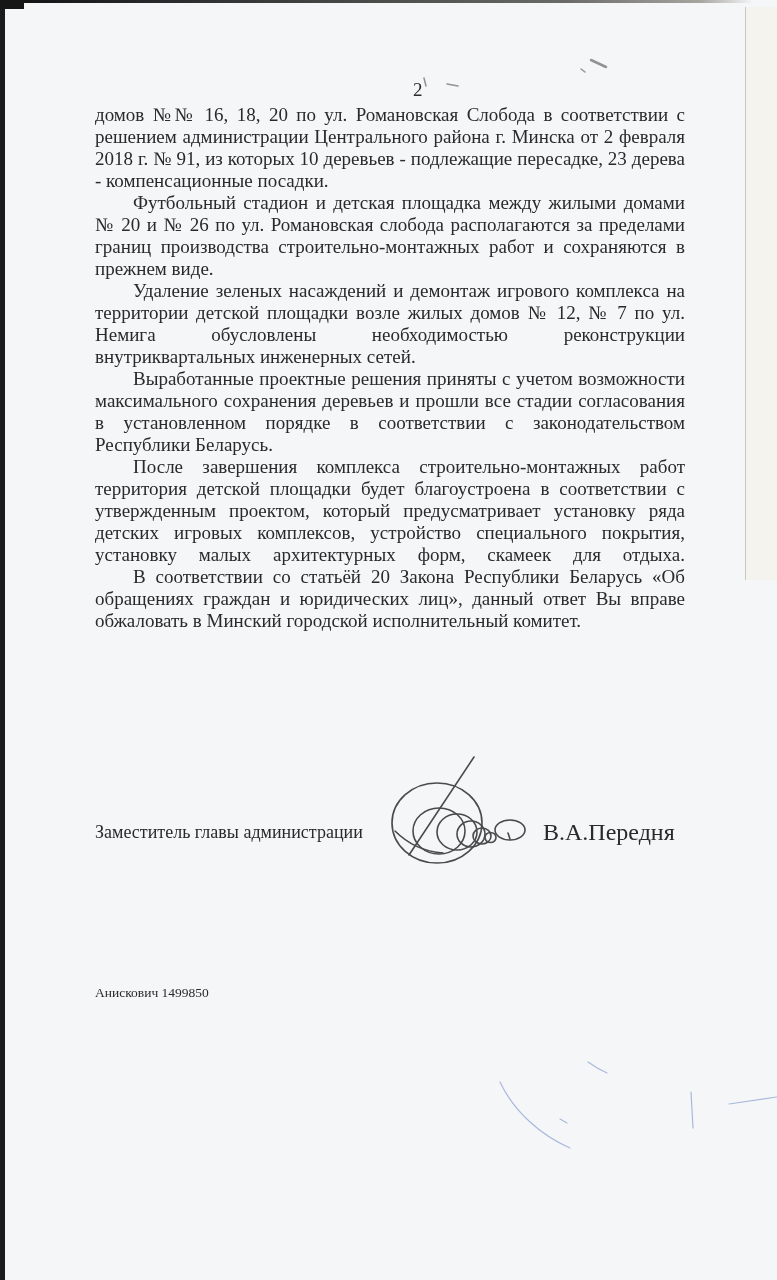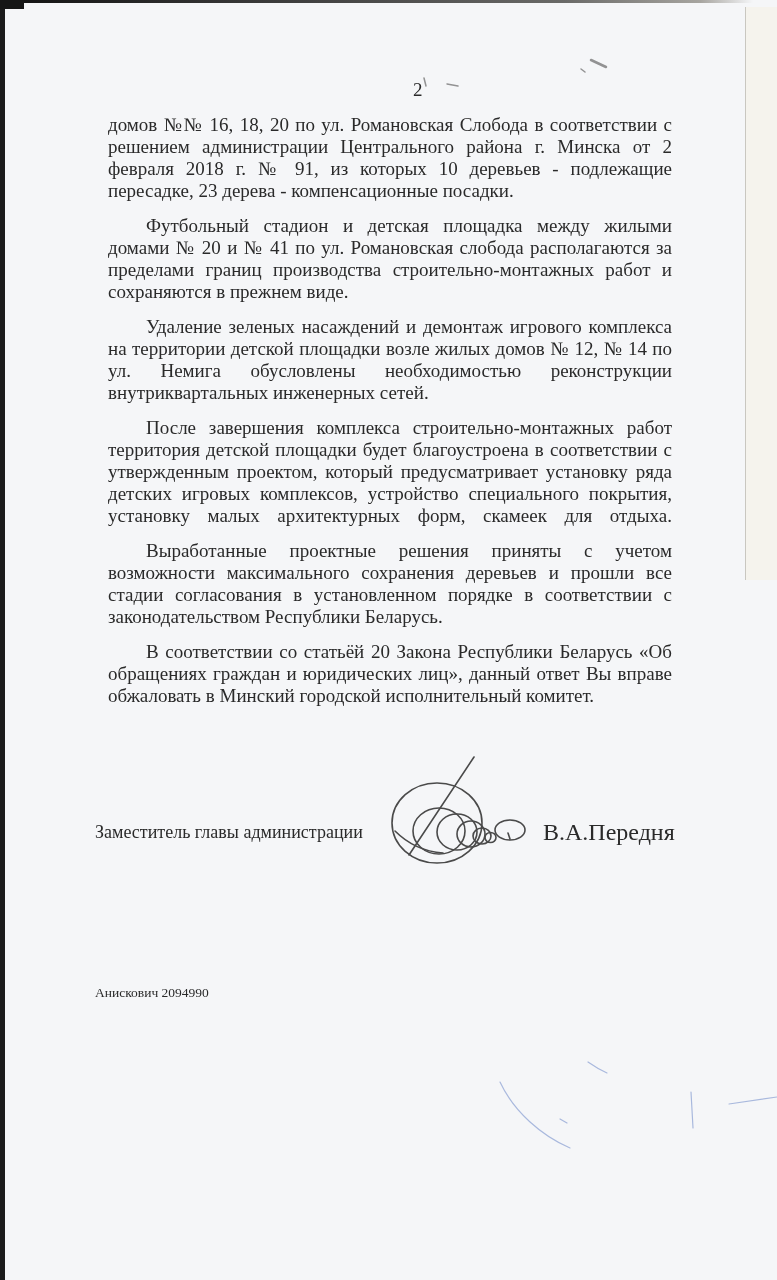--- a/index.html
+++ b/index.html
@@ -34,21 +34,21 @@
     border-left:1px solid #c9c7c0;
   }
   .content{
     position:absolute;left:95px;top:79px;width:590px;
     font-size:19px;line-height:22px;
   }
   .page-num{
     padding-left:318px;margin:0 0 3px 0;font-size:19px;
   }
   .para{
-    margin:13px;text-align:justify;text-indent:38px;
+    margin:0;text-align:justify;text-indent:38px;
   }
   .para.no-indent{text-indent:0;}
   .para.justify-last{text-align-last:justify;}
   .sig-label{
     position:absolute;left:95px;top:821px;font-size:18px;line-height:22px;
   }
   .sig-name{
     position:absolute;left:543px;top:821px;font-size:24px;line-height:22px;
   }
   .sig-svg{
@@ -66,24 +66,24 @@
 
 <div class="scan-strip-left"></div>
 <div class="scan-strip-top"></div>
 <div class="scan-corner"></div>
 <div class="page-edge-right"></div>
 
 <div class="content">
   <div class="page-num">2</div>
   <div>
       <p class="para no-indent">домов №№ 16, 18, 20 по ул. Романовская Слобода в соответствии с решением администрации Центрального района г. Минска от 2 февраля 2018 г. № 91, из которых 10 деревьев - подлежащие пересадке, 23 дерева - компенсационные посадки.</p>
-      <p class="para">Футбольный стадион и детская площадка между жилыми домами № 20 и № 41 по ул. Романовская слобода располагаются за пределами границ производства строительно-монтажных работ и сохраняются в прежнем виде.</p>
-      <p class="para">Удаление зеленых насаждений и демонтаж игрового комплекса на территории детской площадки возле жилых домов № 12, № 14 по ул. Немига обусловлены необходимостью реконструкции внутриквартальных инженерных сетей.</p>
+      <p class="para">Футбольный стадион и детская площадка между жилыми домами № 20 и № 26 по ул. Романовская слобода располагаются за пределами границ производства строительно-монтажных работ и сохраняются в прежнем виде.</p>
+      <p class="para">Удаление зеленых насаждений и демонтаж игрового комплекса на территории детской площадки возле жилых домов № 12, № 7 по ул. Немига обусловлены необходимостью реконструкции внутриквартальных инженерных сетей.</p>
+      <p class="para">Выработанные проектные решения приняты с учетом возможности максимального сохранения деревьев и прошли все стадии согласования в установленном порядке в соответствии с законодательством Республики Беларусь.</p>
       <p class="para justify-last">После завершения комплекса строительно-монтажных работ территория детской площадки будет благоустроена в соответствии с утвержденным проектом, который предусматривает установку ряда детских игровых комплексов, устройство специального покрытия, установку малых архитектурных форм, скамеек для отдыха.</p>
-      <p class="para">Выработанные проектные решения приняты с учетом возможности максимального сохранения деревьев и прошли все стадии согласования в установленном порядке в соответствии с законодательством Республики Беларусь.</p>
       <p class="para">В соответствии со статьёй 20 Закона Республики Беларусь «Об обращениях граждан и юридических лиц», данный ответ Вы вправе обжаловать в Минский городской исполнительный комитет.</p>
     </div>
 </div>
 
 <div class="sig-label">Заместитель главы администрации</div>
 <svg class="sig-svg" viewBox="0 0 150 125" fill="none">
   <g stroke="#4a4a4a" stroke-width="1.6" fill="none" stroke-linecap="round">
     <ellipse cx="52" cy="78" rx="45" ry="40"></ellipse>
     <ellipse cx="54" cy="86" rx="26" ry="23"></ellipse>
     <ellipse cx="72" cy="87" rx="20" ry="18"></ellipse>
@@ -91,21 +91,21 @@
     <ellipse cx="97" cy="91" rx="9" ry="8"></ellipse>
     <ellipse cx="105.5" cy="92.5" rx="5.5" ry="5"></ellipse>
     <ellipse cx="125" cy="85" rx="15" ry="10"></ellipse>
     <path d="M 123 88 l 2 6"></path>
     <path d="M 24 110 L 89 12"></path>
     <path d="M 10 86 Q 30 106 58 108"></path>
   </g>
 </svg>
 <div class="sig-name">В.А.Передня</div>
 
-<div class="footer-ref">Анискович 2094990</div>
+<div class="footer-ref">Анискович 1499850</div>
 
 <svg class="marks-overlay" viewBox="0 0 777 1280" fill="none">
   <g stroke="#7a7a7a" stroke-width="1.5" opacity="0.8" stroke-linecap="round">
     <path d="M 424 78 l 2 8"></path>
     <path d="M 447 84 l 11 2"></path>
     <path d="M 591 60 l 15 7" stroke-width="2.5"></path>
     <path d="M 581 69 l 4 3"></path>
   </g>
   <g stroke="#6b87c8" stroke-width="1.2" opacity="0.55" stroke-linecap="round">
     <path d="M 500 1082 C 514 1112 542 1136 570 1148"></path>

